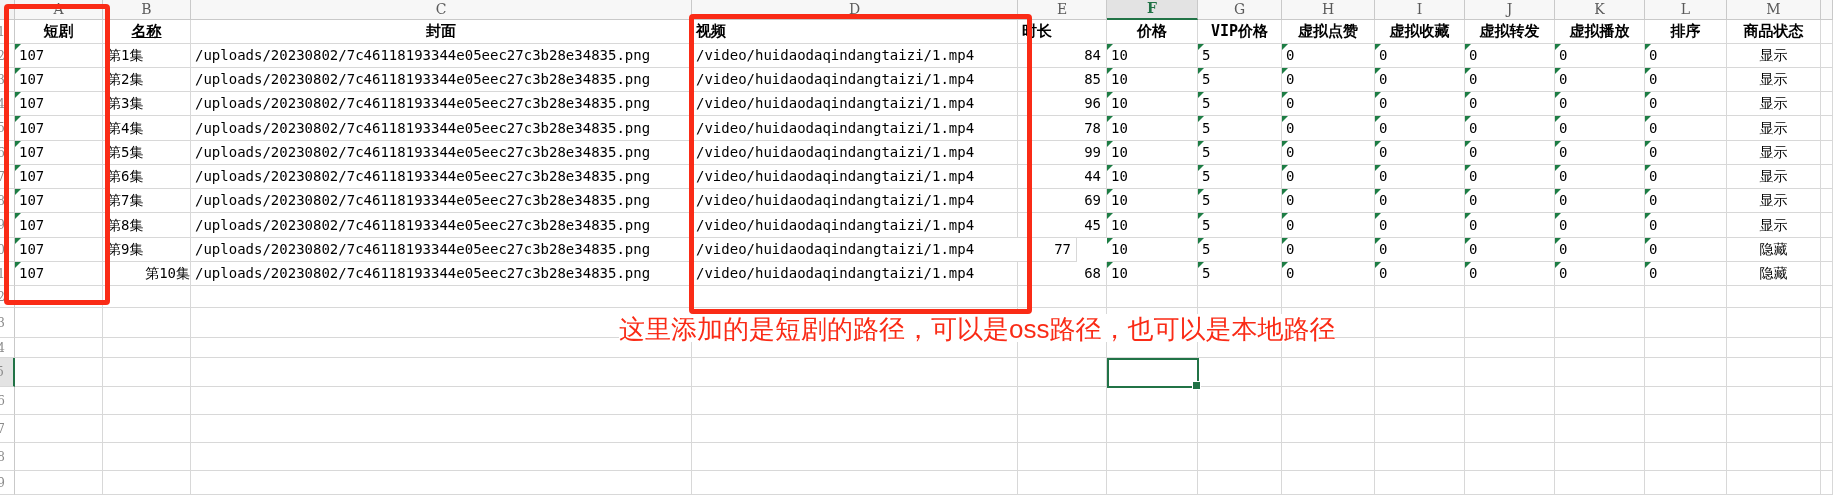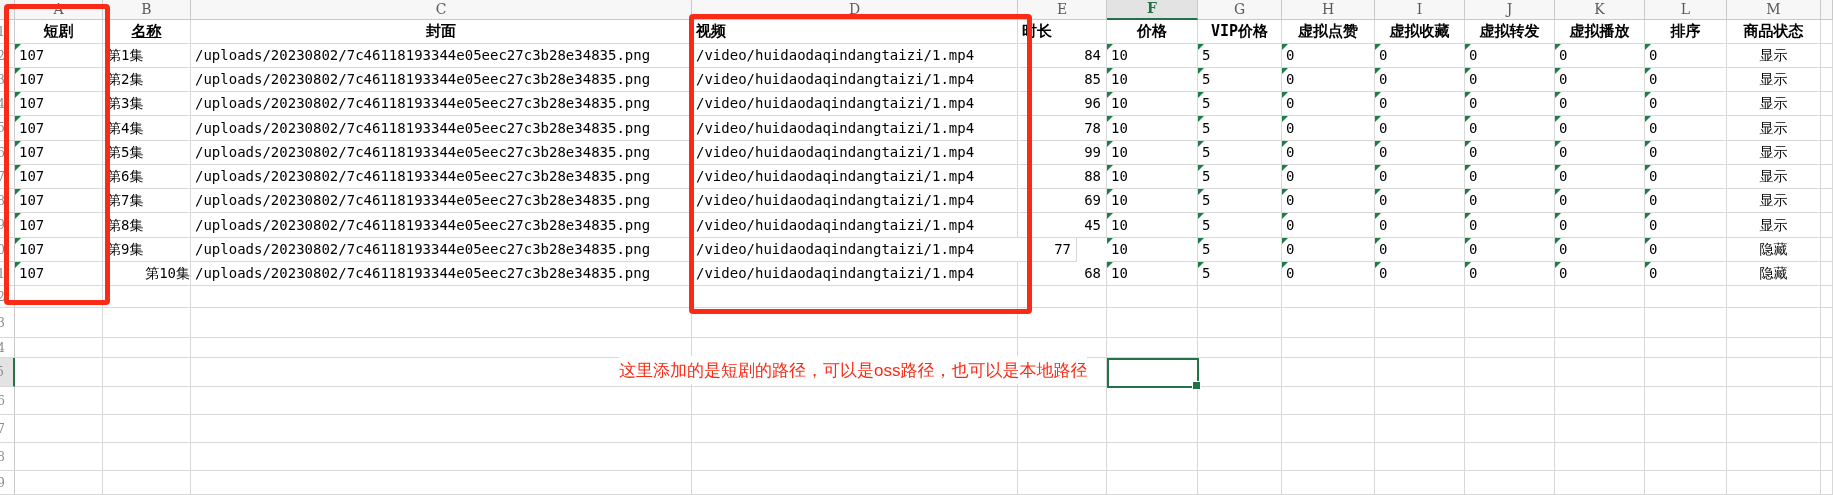--- a/index.html
+++ b/index.html
@@ -188,21 +188,21 @@
       <div class="cell al" style="left: 1375px; top: 141px; width: 90px; height: 24px; line-height: 23px;">0<div class="tri"></div></div>
       <div class="cell al" style="left: 1465px; top: 141px; width: 90px; height: 24px; line-height: 23px;">0<div class="tri"></div></div>
       <div class="cell al" style="left: 1555px; top: 141px; width: 90px; height: 24px; line-height: 23px;">0<div class="tri"></div></div>
       <div class="cell al" style="left: 1645px; top: 141px; width: 82px; height: 24px; line-height: 23px;">0<div class="tri"></div></div>
       <div class="cell ac" style="left: 1727px; top: 141px; width: 94px; height: 24px; line-height: 23px;">显示</div>
       <div class="cell" style="left: 1821px; top: 141px; width: 12px; height: 24px;"></div>
       <div class="cell al" style="left: 15px; top: 165px; width: 88px; height: 24px; line-height: 23px;">107<div class="tri"></div></div>
       <div class="cell al" style="left: 103px; top: 165px; width: 88px; height: 24px; line-height: 23px;">第6集</div>
       <div class="cell al" style="left: 191px; top: 165px; width: 501px; height: 24px; line-height: 23px;">/uploads/20230802/7c46118193344e05eec27c3b28e34835.png</div>
       <div class="cell al" style="left: 692px; top: 165px; width: 326px; height: 24px; line-height: 23px;">/video/huidaodaqindangtaizi/1.mp4</div>
-      <div class="cell ar" style="left: 1018px; top: 165px; width: 89px; height: 24px; line-height: 23px;">88</div>
+      <div class="cell ar" style="left: 1018px; top: 165px; width: 89px; height: 24px; line-height: 23px;">44</div>
       <div class="cell al" style="left: 1107px; top: 165px; width: 91px; height: 24px; line-height: 23px;">10<div class="tri"></div></div>
       <div class="cell al" style="left: 1198px; top: 165px; width: 84px; height: 24px; line-height: 23px;">5<div class="tri"></div></div>
       <div class="cell al" style="left: 1282px; top: 165px; width: 93px; height: 24px; line-height: 23px;">0<div class="tri"></div></div>
       <div class="cell al" style="left: 1375px; top: 165px; width: 90px; height: 24px; line-height: 23px;">0<div class="tri"></div></div>
       <div class="cell al" style="left: 1465px; top: 165px; width: 90px; height: 24px; line-height: 23px;">0<div class="tri"></div></div>
       <div class="cell al" style="left: 1555px; top: 165px; width: 90px; height: 24px; line-height: 23px;">0<div class="tri"></div></div>
       <div class="cell al" style="left: 1645px; top: 165px; width: 82px; height: 24px; line-height: 23px;">0<div class="tri"></div></div>
       <div class="cell ac" style="left: 1727px; top: 165px; width: 94px; height: 24px; line-height: 23px;">显示</div>
       <div class="cell" style="left: 1821px; top: 165px; width: 12px; height: 24px;"></div>
       <div class="cell al" style="left: 15px; top: 189px; width: 88px; height: 24px; line-height: 23px;">107<div class="tri"></div></div>
@@ -372,17 +372,17 @@
       <div class="cell" style="left: 1555px; top: 471px; width: 90px; height: 24px;"></div>
       <div class="cell" style="left: 1645px; top: 471px; width: 82px; height: 24px;"></div>
       <div class="cell" style="left: 1727px; top: 471px; width: 94px; height: 24px;"></div>
       <div class="cell" style="left: 1821px; top: 471px; width: 12px; height: 24px;"></div>
     </div>
 
   <div class="corner"></div>
 
 <div class="redbox" style="left:4px;top:4px;width:96px;height:291px;"></div>
     <div class="redbox" style="left:689px;top:14px;width:333px;height:290px;"></div>
-    <div class="annotation" style="left:619px;top:314px;height:28px;line-height:30px;font-size:17px;margin-top:42px;">这里添加的是短剧的路径，可以是oss路径，也可以是本地路径</div>
+    <div class="annotation" style="left:619px;top:314px;height:28px;line-height:30px;font-size:26px;">这里添加的是短剧的路径，可以是oss路径，也可以是本地路径</div>
     <div class="selcell" id="selcell" style="left:1107px;top:358px;width:92px;height:30px;">
     <div class="fillhandle"></div>
   </div>
   </div>
 
 </body></html>

